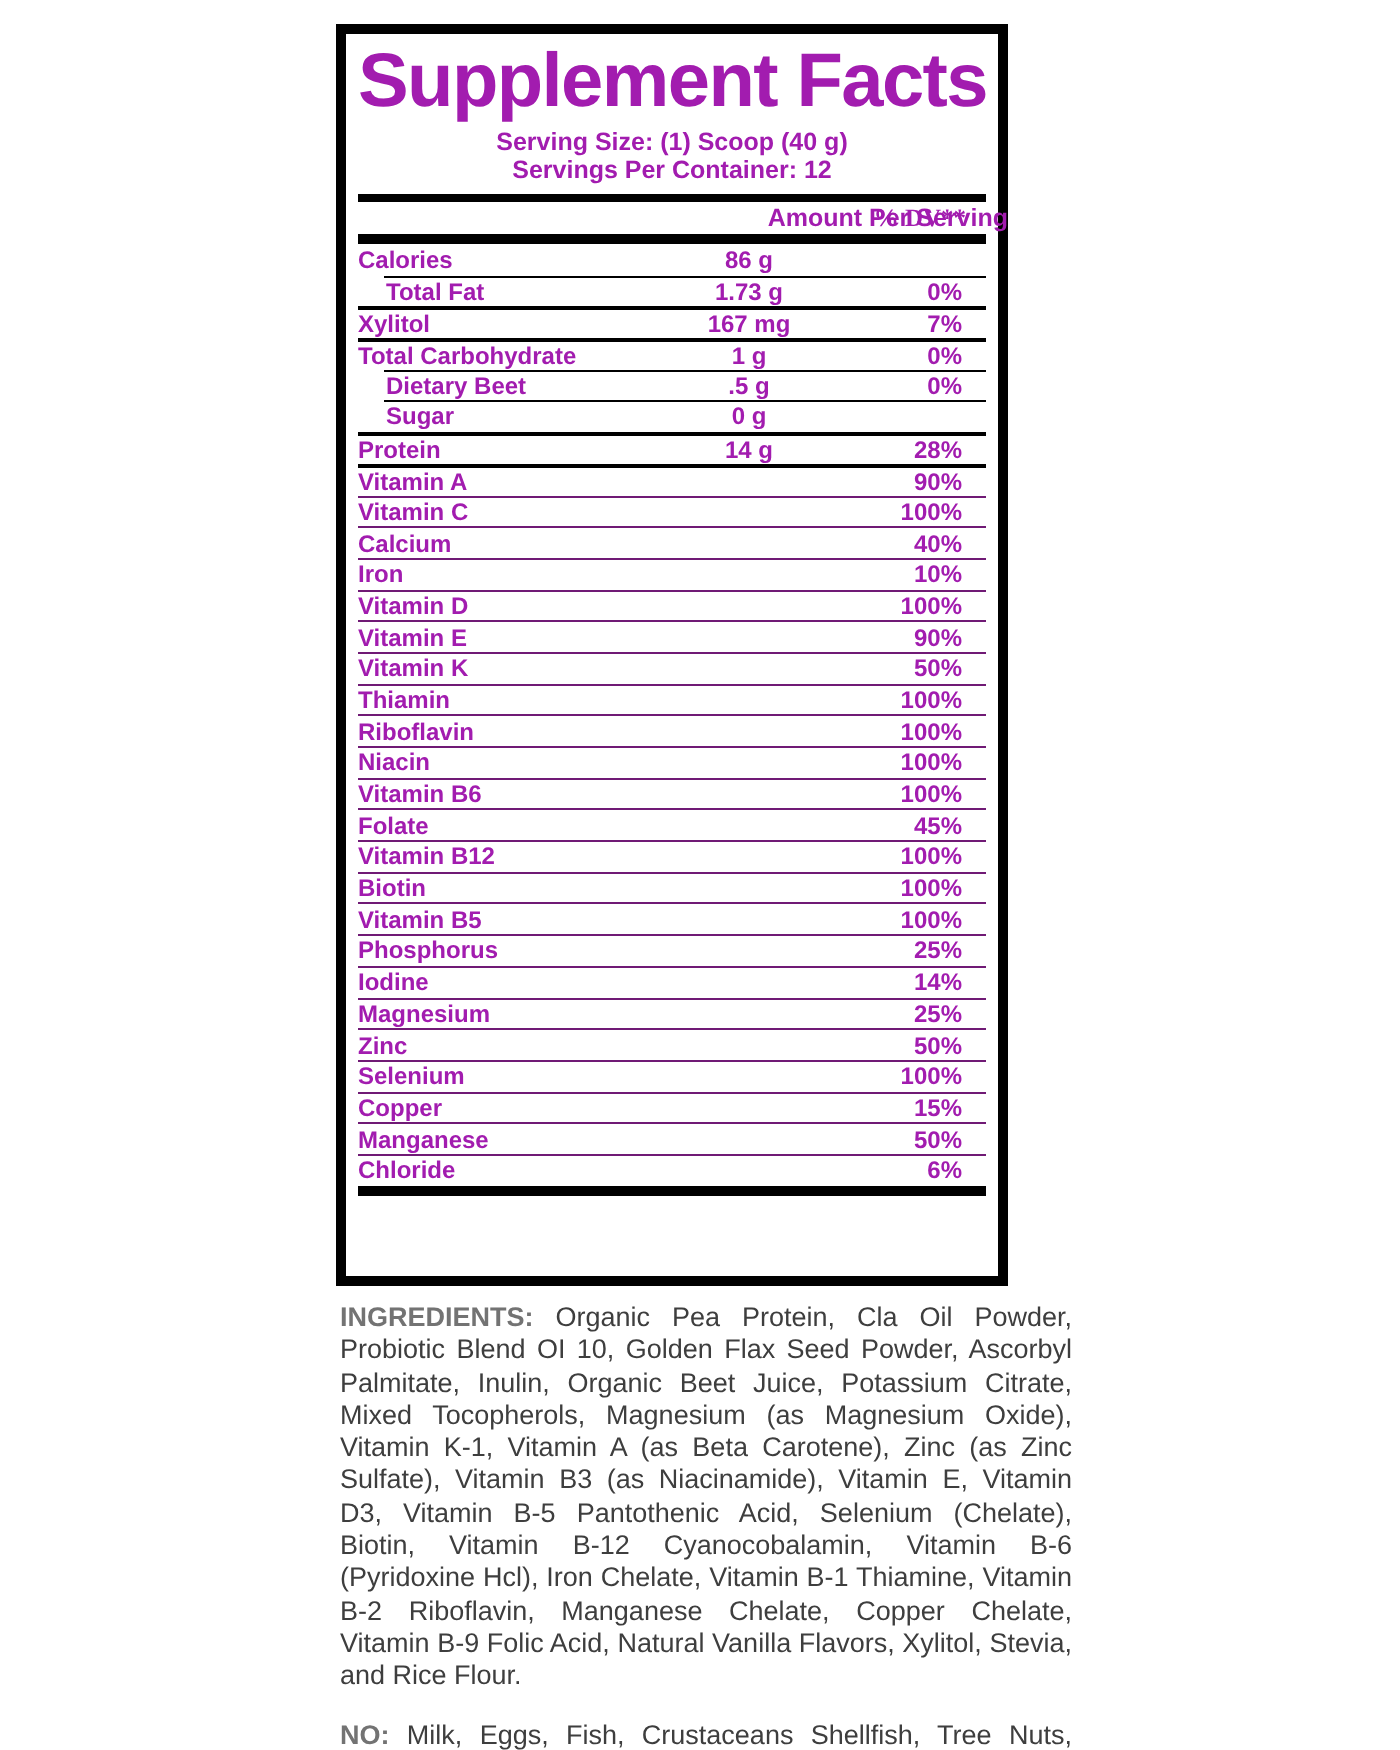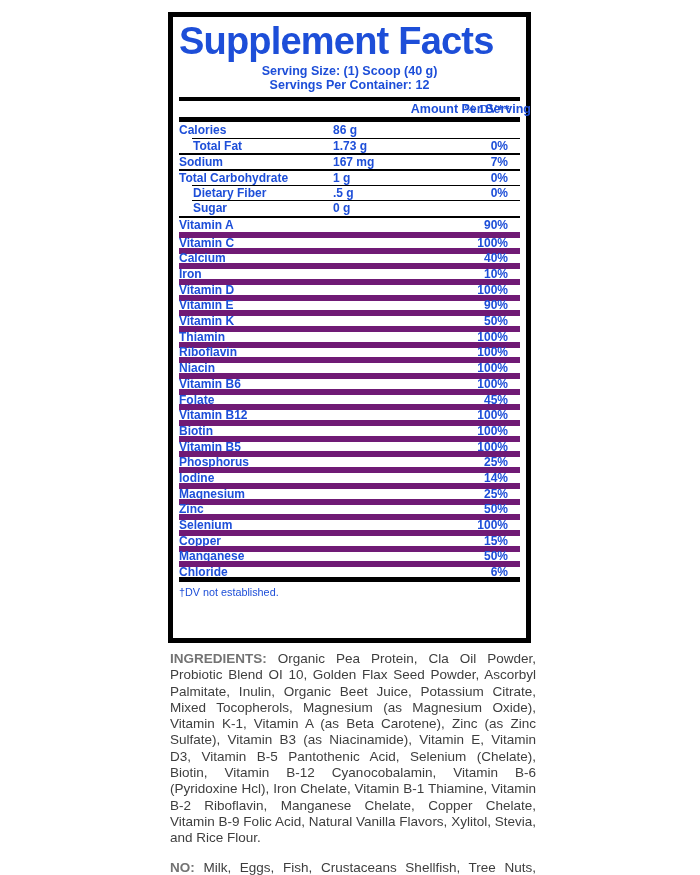--- a/index.html
+++ b/index.html
@@ -3,53 +3,53 @@
 <meta charset="utf-8">
 <style>
   html,body{margin:0;padding:0;}
   body{
     width:700px;height:875px;background:#ffffff;position:relative;
     font-family:"Liberation Sans", sans-serif;
     -webkit-font-smoothing:antialiased;
   }
   
   .facts-box{
-    position:absolute;left:168px;top:12px;width:363px;height:631px;
+    position:absolute;left:168px;top:12px;width:336px;height:631px;
     border:5px solid #000;box-sizing:border-box;background:#fff;
-    padding:0 6px;color:#1d4ed8;
+    padding:0 6px;color:#a21caf;
   }
   .facts-title{
     font-weight:bold;font-size:38px;line-height:38px;letter-spacing:-0.8px;
     white-space:nowrap;margin-top:5px;
   }
   .serving-line{font-size:12.5px;line-height:14px;font-weight:bold;text-align:center;}
   .serving-line.first{margin-top:4px;}
   .bar{background:#000;width:100%;}
   .bar-med{height:4px;margin-top:5px;}
   .bar-thick{height:5px;}
   .cols-header{
     position:relative;height:16px;display:flex;align-items:center;
     font-size:12.5px;font-weight:bold;
   }
   .amount-col-label{flex:1;text-align:right;transform:translateX(11px);}
   .dv-col-label{position:absolute;right:10px;top:1px;font-family:Liberation Serif, serif;}
   
   .rows{}
   .row{
     display:flex;align-items:center;height:15.7px;box-sizing:border-box;
-    font-size:12px;font-weight:bold;position:relative;gap:12px;
-  }
-  .row.sep-hair{border-top:6px solid #701a75;justify-content:flex-end;}
+    font-size:12px;font-weight:bold;position:relative;
+  }
+  .row.sep-hair{border-top:1px solid #701a75;justify-content:flex-end;}
   .row.sep-major{border-top:2px solid #000;}
   .row.sep-inset::before{
     content:"";position:absolute;top:0;left:13px;right:0;height:1px;background:#000;
   }
   .row .n{flex:1;white-space:nowrap;}
   .row.indent .n{padding-left:14px;}
-  .row .a{width:85px;text-align:left;margin-right:14px;white-space:nowrap;}
+  .row .a{width:85px;text-align:center;white-space:nowrap;}
   .row .d{width:64px;text-align:right;padding-right:12px;white-space:nowrap;}
   .footnotes{padding-top:4px;font-size:10.8px;line-height:13.8px;font-weight:normal;}
   
   .ingredients-block{
     position:absolute;left:170px;top:651px;width:366px;
     font-size:13.5px;line-height:16.3px;color:#3e3e3e;text-align:justify;
   }
   .ingredients-block p{margin:0;}
   .ingredients-block p + p{margin-top:13px;}
   .red-label{color:#737373;font-weight:bold;}
@@ -72,40 +72,45 @@
         <span class="n">Calories</span>
         <span class="a">86 g</span>
         <span class="d"></span>
       </div>
       <div class="row sep-inset indent">
         <span class="n">Total Fat</span>
         <span class="a">1.73 g</span>
         <span class="d">0%</span>
       </div>
       <div class="row sep-major">
-        <span class="n">Sodium</span>
+        <span class="n">Xylitol</span>
         <span class="a">167 mg</span>
         <span class="d">7%</span>
       </div>
       <div class="row sep-major">
         <span class="n">Total Carbohydrate</span>
         <span class="a">1 g</span>
         <span class="d">0%</span>
       </div>
       <div class="row sep-inset indent">
-        <span class="n">Dietary Fiber</span>
+        <span class="n">Dietary Beet</span>
         <span class="a">.5 g</span>
         <span class="d">0%</span>
       </div>
       <div class="row sep-inset indent">
         <span class="n">Sugar</span>
         <span class="a">0 g</span>
         <span class="d"></span>
       </div>
       <div class="row sep-major">
+        <span class="n">Protein</span>
+        <span class="a">14 g</span>
+        <span class="d">28%</span>
+      </div>
+      <div class="row sep-major">
         <span class="n">Vitamin A</span>
         <span class="a"></span>
         <span class="d">90%</span>
       </div>
       <div class="row sep-hair">
         <span class="n">Vitamin C</span>
         <span class="a"></span>
         <span class="d">100%</span>
       </div>
       <div class="row sep-hair">
@@ -209,20 +214,19 @@
         <span class="d">50%</span>
       </div>
       <div class="row sep-hair">
         <span class="n">Chloride</span>
         <span class="a"></span>
         <span class="d">6%</span>
       </div>
     </div>
   <div class="bar bar-thick"></div>
   <div class="footnotes">
-    <div>†DV not established.</div>
   </div>
 </div>
 
 <div class="ingredients-block">
   <p><span class="red-label">INGREDIENTS:</span><span> Organic Pea Protein, Cla Oil Powder, Probiotic Blend OI 10, Golden Flax Seed Powder, Ascorbyl Palmitate, Inulin, Organic Beet Juice, Potassium Citrate, Mixed Tocopherols, Magnesium (as Magnesium Oxide), Vitamin K-1, Vitamin A (as Beta Carotene), Zinc (as Zinc Sulfate), Vitamin B3 (as Niacinamide), Vitamin E, Vitamin D3, Vitamin B-5 Pantothenic Acid, Selenium (Chelate), Biotin, Vitamin B-12 Cyanocobalamin, Vitamin B-6 (Pyridoxine Hcl), Iron Chelate, Vitamin B-1 Thiamine, Vitamin B-2 Riboflavin, Manganese Chelate, Copper Chelate, Vitamin B-9 Folic Acid, Natural Vanilla Flavors, Xylitol, Stevia, and Rice Flour.</span></p>
   <p><span class="red-label">NO:</span><span> Milk, Eggs, Fish, Crustaceans Shellfish, Tree Nuts, Peanuts, Wheat, or Soybeans.</span></p>
 </div>
 
 </body></html>

